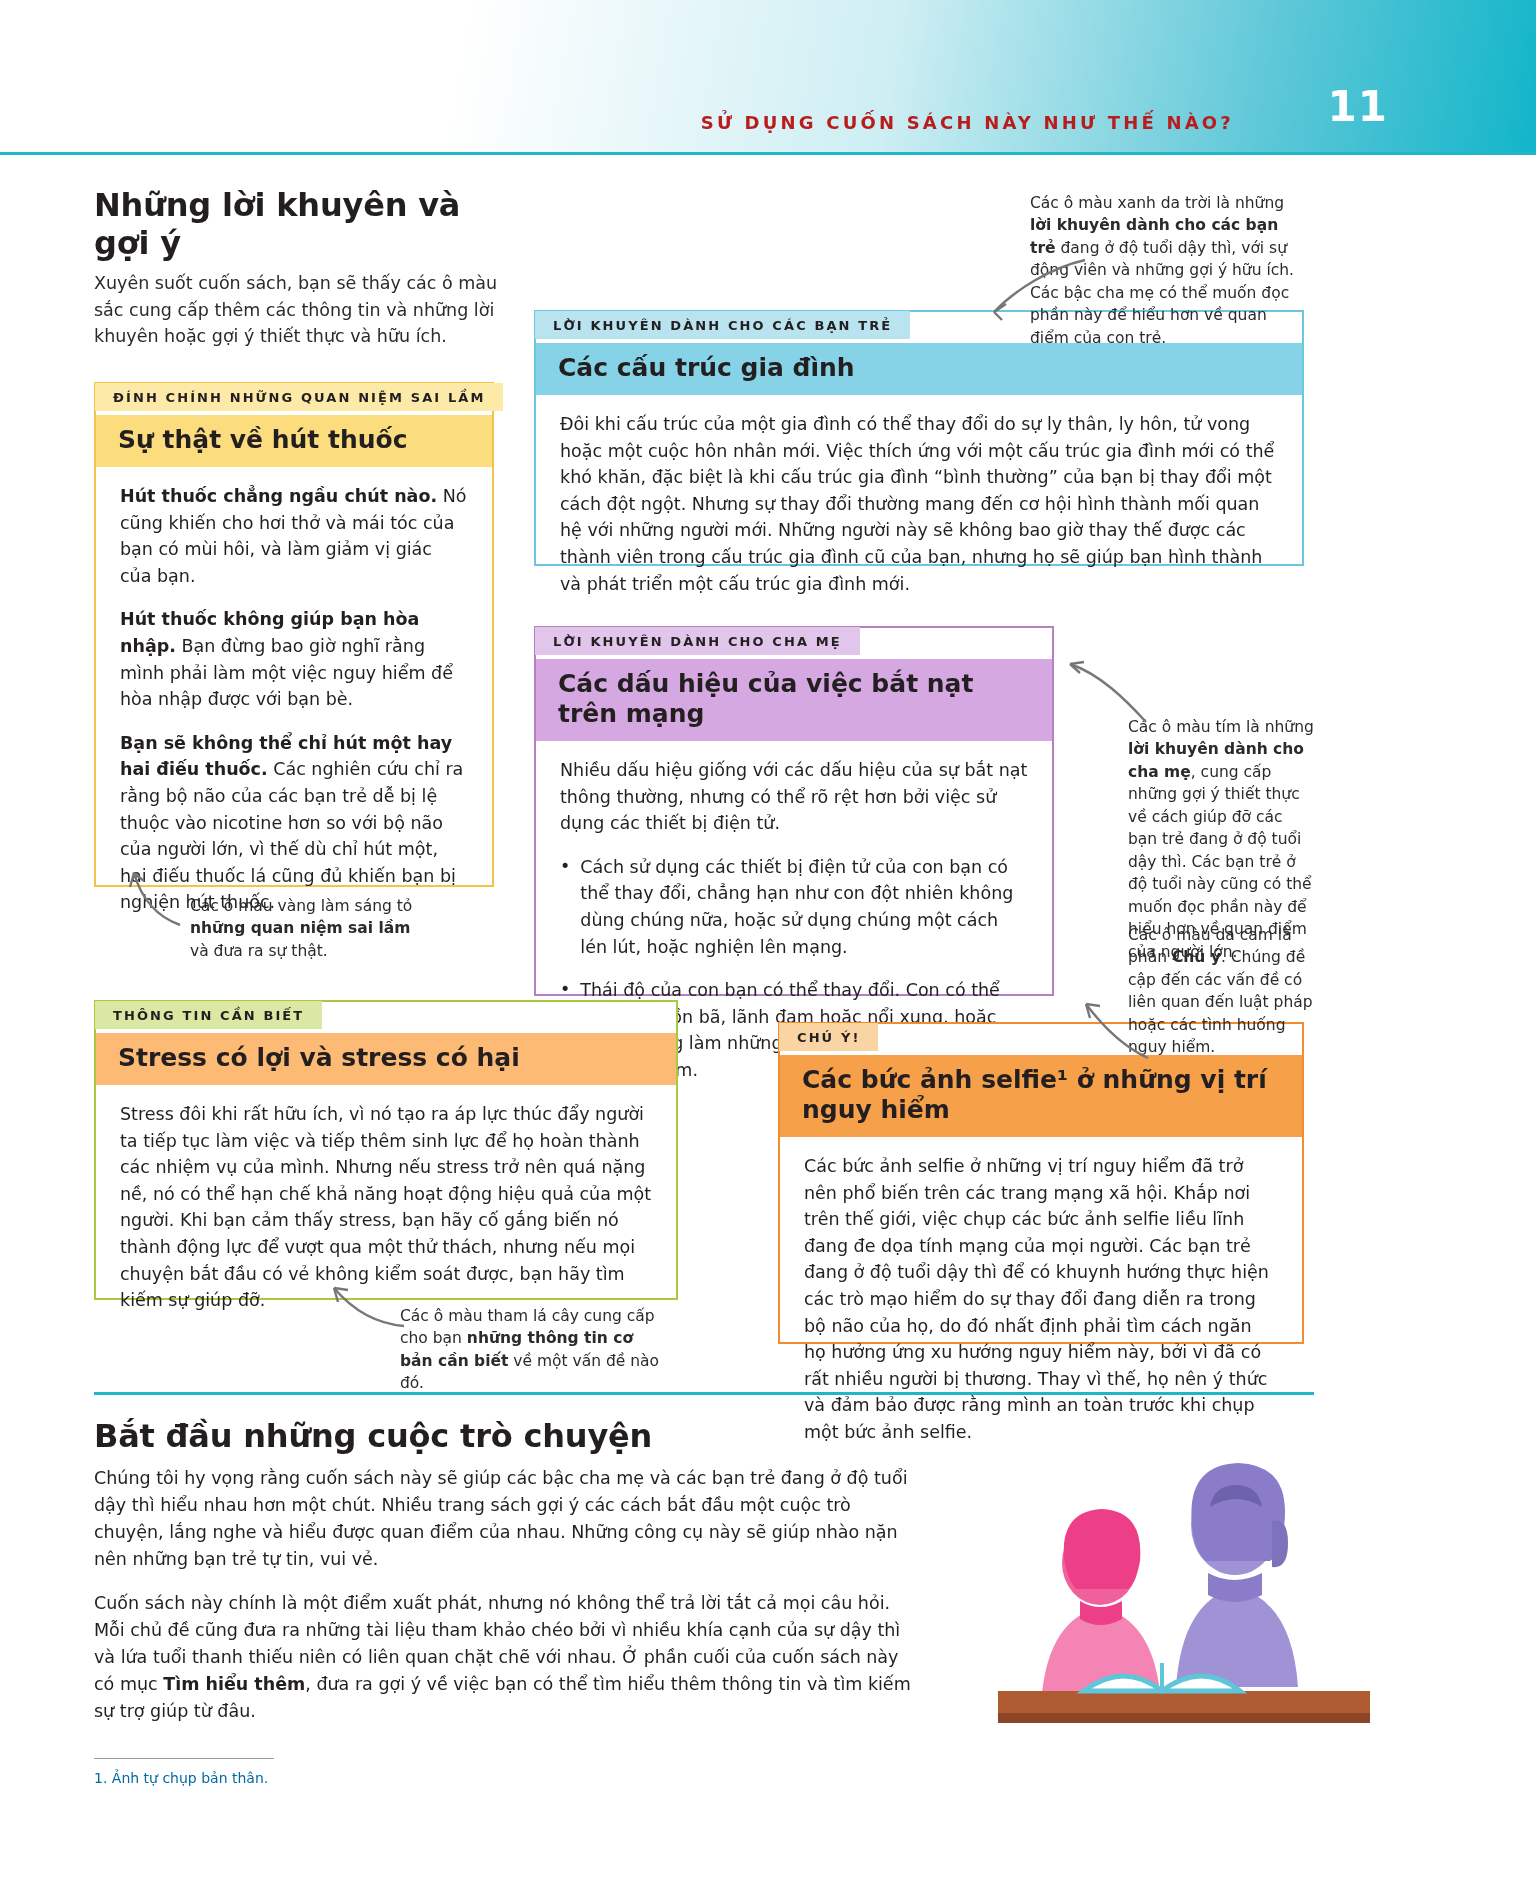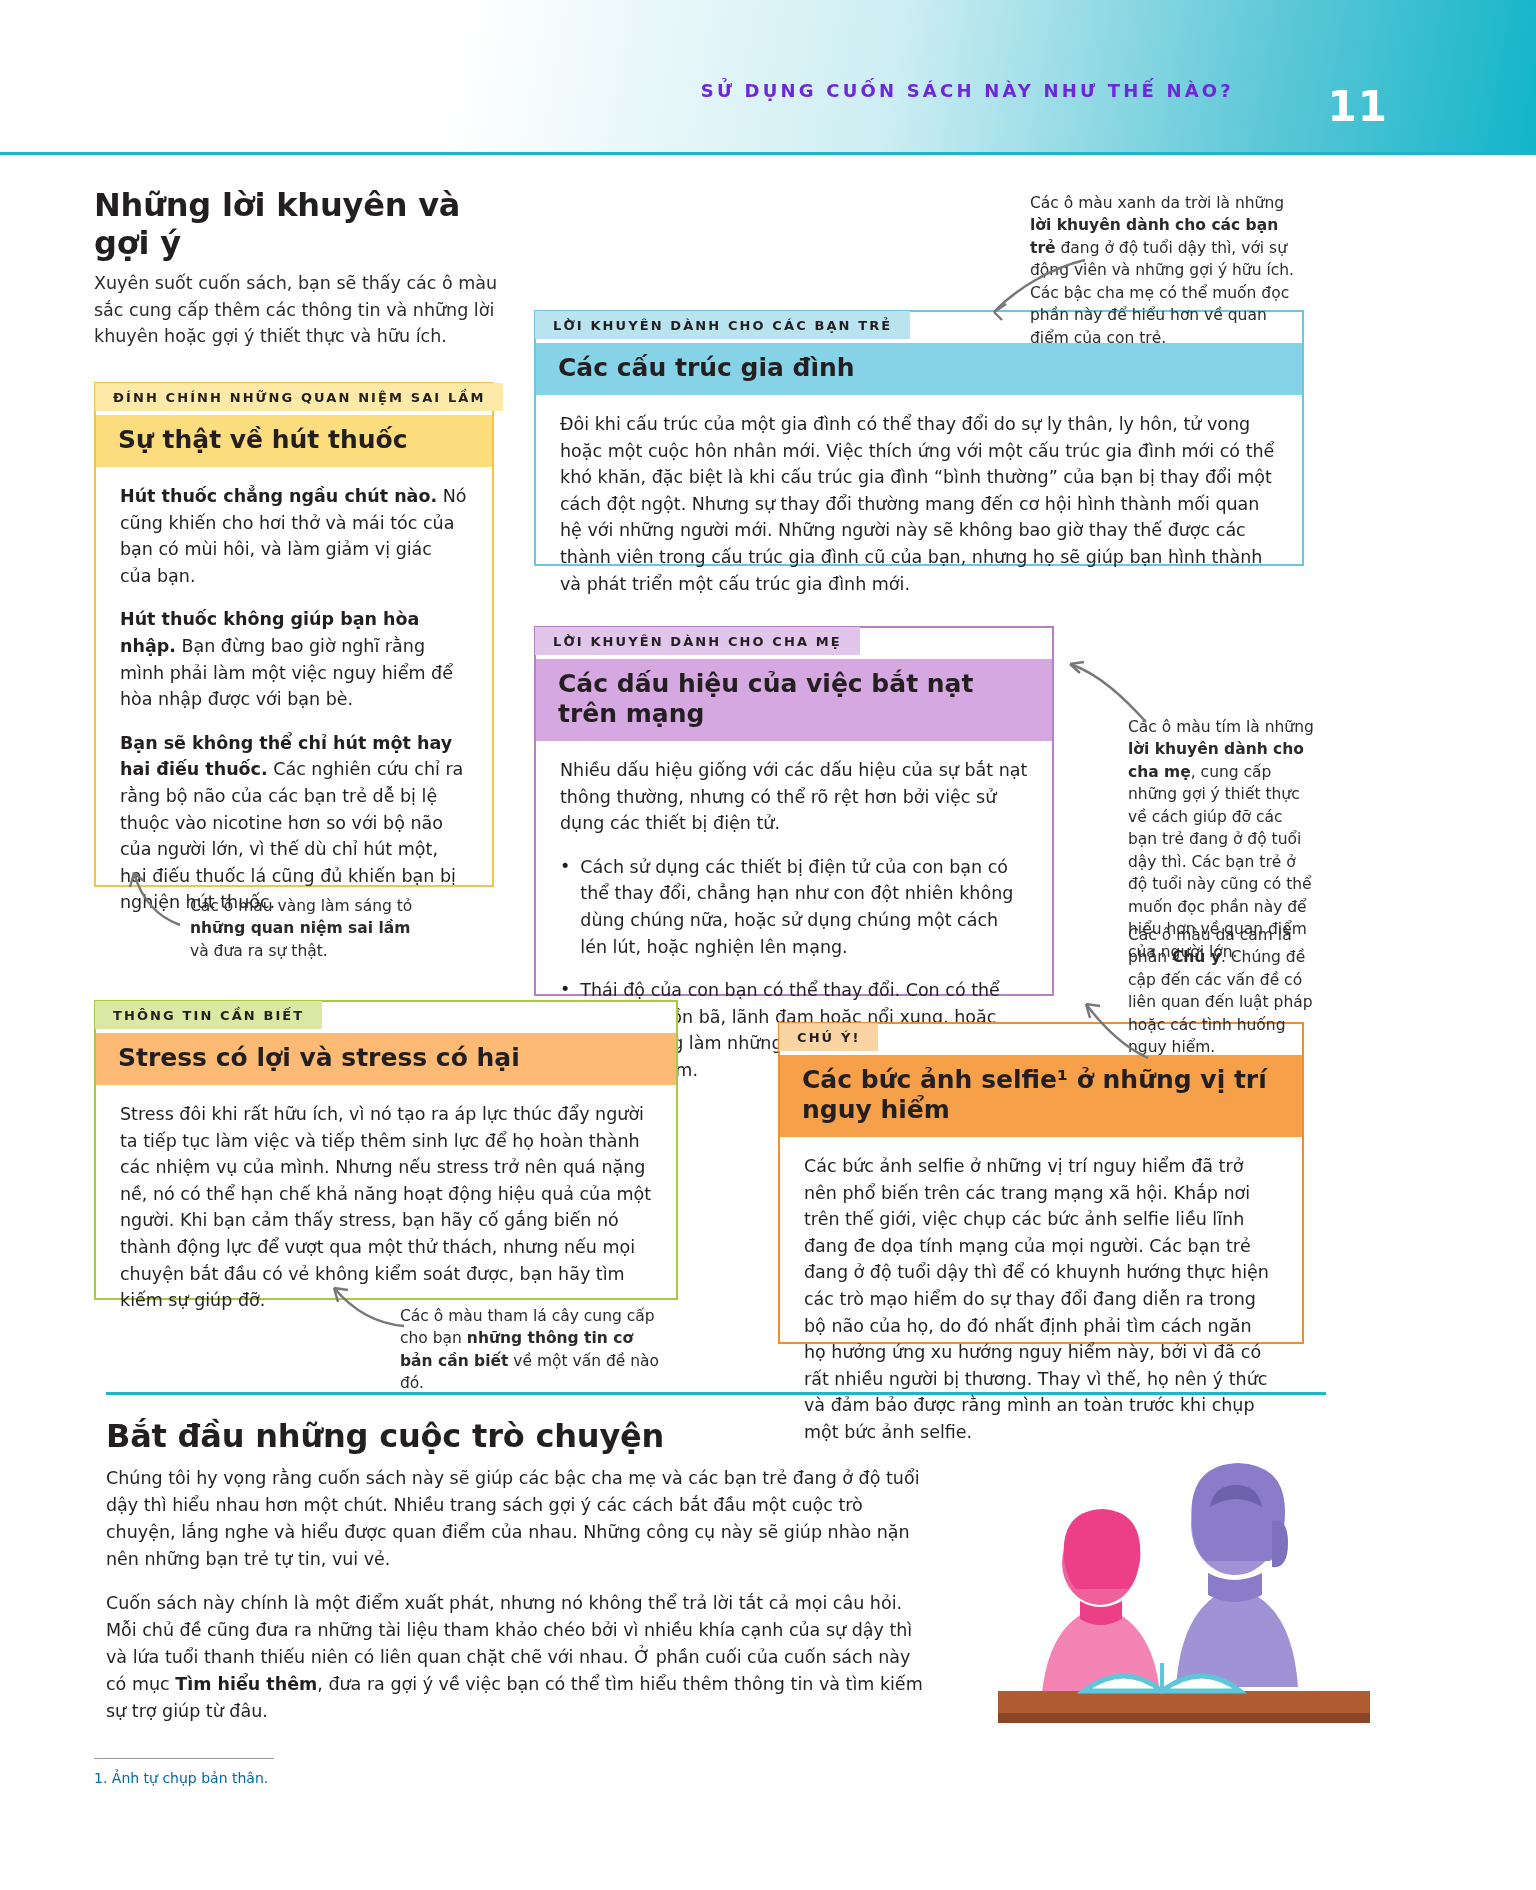--- a/index.html
+++ b/index.html
@@ -25,25 +25,25 @@
     background: linear-gradient(100deg, #ffffff 0%, #ffffff 30%, #cdeef3 58%, #5fc8d8 82%, #12b5c9 100%);
   }
   .header-rule {
     position: absolute;
     top: 152px; left: 0;
     width: 1536px; height: 3px;
     background: #1fb6c9;
   }
   .header-title {
     position: absolute;
-    top: 80px;
+    top: 112px;
     right: 302px;
     font-size: 18px;
     letter-spacing: 3.2px;
-    color: #6d28d9;
+    color: #b91c1c;
     font-weight: 600;
     white-space: nowrap;
   }
   .page-number {
     position: absolute;
     top: 82px;
     right: 148px;
     font-size: 42px;
     font-weight: 700;
     color: #ffffff;
@@ -185,21 +185,20 @@
 
   
   .arrow { position: absolute; }
 
   
   #bottom {
     position: absolute;
     left: 94px;
     top: 1392px;
     width: 1220px;
-    margin-left: 12px;
   }
   #bottom .divider {
     width: 1220px; height: 3px;
     background: #1fb6c9;
     margin-bottom: 22px;
   }
   #bottom h2 { margin: 0 0 10px 0; }
   #bottom .col { width: 830px; }
   #bottom .col p { margin: 0 0 16px 0; font-size: 17.5px; line-height: 1.55; }
   .footnote {

